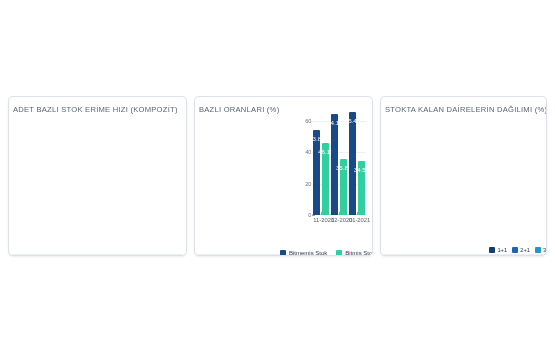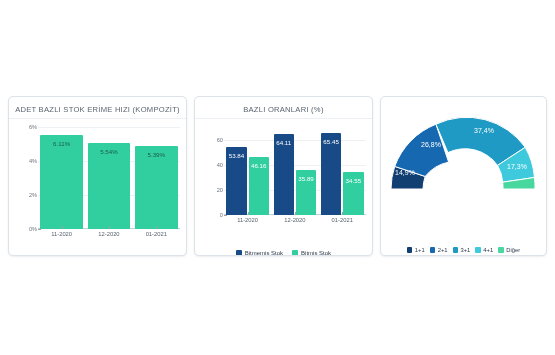--- a/index.html
+++ b/index.html
@@ -25,21 +25,21 @@
     height: 160px;
     display: flex;
     gap: 7px;
   }
   .card {
     background: #ffffff;
     border: 1px solid #dde2e8;
     border-radius: 5px;
     box-shadow: 0 1px 2px rgba(140,150,165,0.18);
     display: flex;
-    flex-direction: column;
+    flex-direction: row;
     overflow: hidden;
   }
   .card-1 { width: 179px; }
   .card-2 { width: 179px; }
   .card-3 { width: 167px; }
 
   .card-title {
     text-align: center;
     font-size: 7.6px;
     letter-spacing: 0.25px;
@@ -313,20 +313,21 @@
           </span>
           <span class="legend-item">
             <i class="swatch" style="background:#31cfa0"></i>
             <span>Bitmiş Stok</span>
           </span>
         </div>
       </div>
     </div>
 
     <div class="card card-3">
+      <div class="card-title">STOKTA KALAN DAİRELERİN DAĞILIMI (%)</div>
       <div class="card-body">
         <div class="donut-wrap">
           <svg class="donut-svg" width="160" height="92" viewBox="0 0 160 92">
 
             <path d="M 8.00 86.00 A 72 72 0 0 1 11.71 63.40 L 42.17 73.44 A 40 40 0 0 0 40.00 86.00 Z" fill="#123f72" stroke="#ffffff" stroke-width="1"></path>
 
             <path d="M 11.71 63.40 A 72 72 0 0 1 52.93 21.22 L 65.63 59.14 A 40 40 0 0 0 42.17 73.44 Z" fill="#1669b0" stroke="#ffffff" stroke-width="1"></path>
 
             <path d="M 52.93 21.22 A 72 72 0 0 1 142.23 44.31 L 114.57 62.39 A 40 40 0 0 0 64.96 49.57 Z" fill="#1e9ac4" stroke="#ffffff" stroke-width="1"></path>
 

